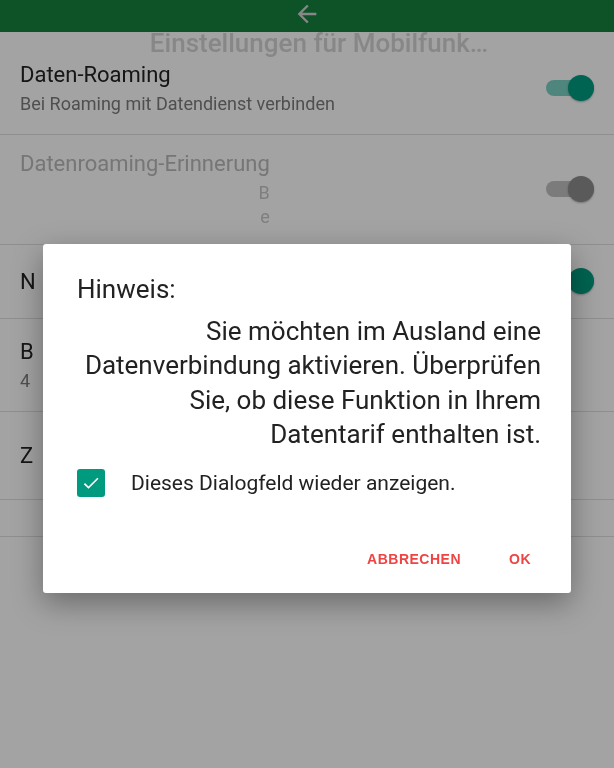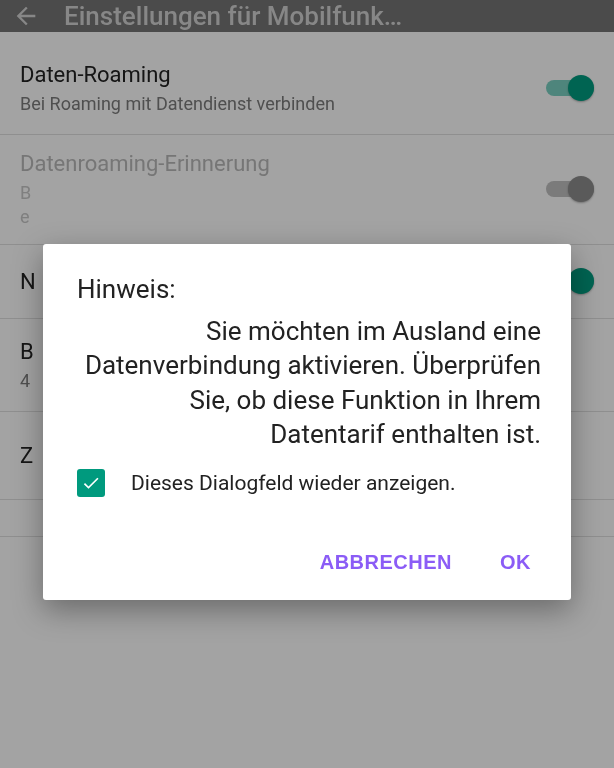--- a/index.html
+++ b/index.html
@@ -1,23 +1,24 @@
 <!DOCTYPE html>
 <html><head>
 <meta charset="utf-8">
 <style>
   * { box-sizing: border-box; margin: 0; padding: 0; }
   html, body { width: 614px; height: 768px; overflow: hidden; font-family: Roboto, "Helvetica Neue", Arial, sans-serif; background: #fafafa; }
   .appbar {
-    background: #737373;
+    background: #15803d;
     color: #e0e0e0;
     height: 32px;
     display: flex;
     align-items: center;
     padding: 0 12px;
+    flex-direction: column;
   }
   .appbar .back svg { display: block; }
   .appbar .title {
     font-size: 26px;
     font-weight: 500;
     color: #d0d0d0;
     margin-left: 24px;
     white-space: nowrap;
   }
   .list { background: #fafafa; }
@@ -103,24 +104,24 @@
   .cbx-row span { font-size: 21px; color: #222; }
   .actions {
     display: flex;
     justify-content: flex-end;
     gap: 40px;
     margin-top: 48px;
     padding-right: 6px;
   }
   .actions button {
     background: none; border: none;
-    font-size: 20px;
+    font-size: 14px;
     font-weight: 600;
     letter-spacing: 0.5px;
-    color: #8b5cf6;
+    color: #ef4444;
     cursor: pointer;
     padding: 6px 4px;
   }
 </style>
 </head>
 <body>
 
 <div class="appbar">
   <div class="back">
     <svg width="28" height="28" viewBox="0 0 24 24">
@@ -136,21 +137,21 @@
     <div class="txt">
       <div class="t1">Daten-Roaming</div>
       <div class="t2">Bei Roaming mit Datendienst verbinden</div>
     </div>
     <div class="switch on">
       <div class="track"></div>
         <div class="thumb"></div>
     </div>
   </div>
 
-  <div class="row disabled" style="height:110px;">
+  <div class="row disabled" style="height:110px;text-align:right;">
     <div class="txt">
       <div class="t1">Datenroaming-Erinnerung</div>
       <div class="t2">
         <span>B</span><br>
         <span>e</span>
       </div>
     </div>
     <div class="switch off">
       <div class="track"></div>
         <div class="thumb"></div>

